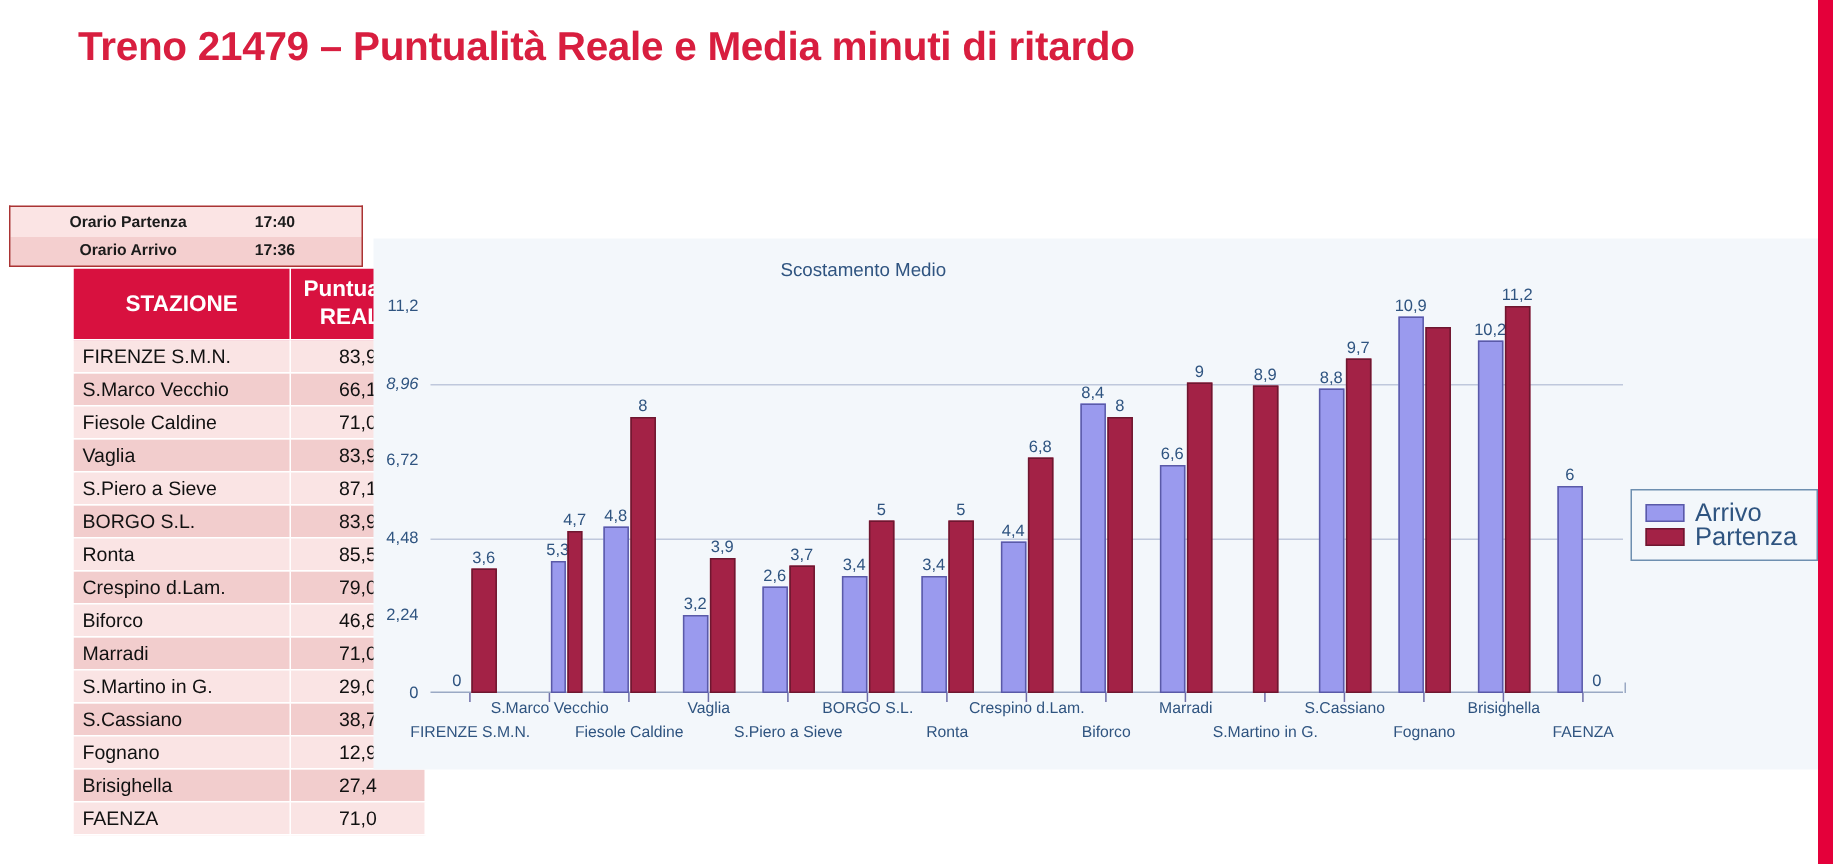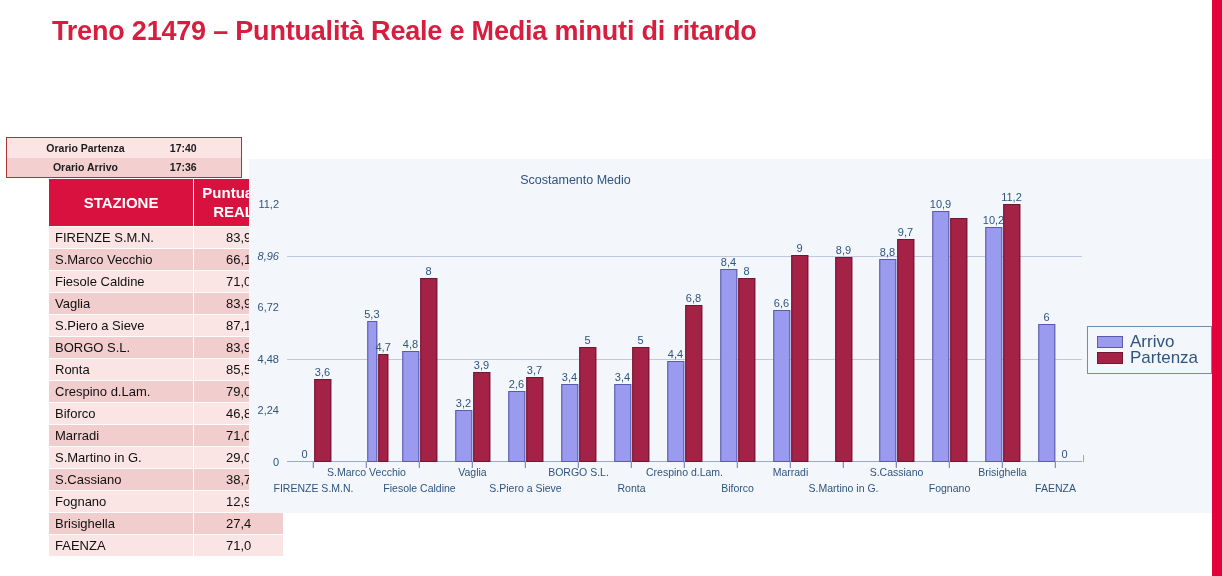--- a/index.html
+++ b/index.html
@@ -305,21 +305,21 @@
                 <div class="dl">0</div>
               </div>
               <div class="bar partenza" style="height: 82.9286px;">
                 <div class="dl">3,6</div>
               </div>
               <div class="tickmark"></div>
             </div>
           </div>
           <div class="group">
             <div class="bars">
-              <div class="bar arrivo" style="height: 141px; margin-left: 22px;">
+              <div class="bar arrivo" style="height: 88px; margin-left: 22px;">
                 <div class="dl">5,3</div>
               </div>
               <div class="bar partenza" style="height: 108.268px;">
                 <div class="dl">4,7</div>
               </div>
               <div class="tickmark"></div>
             </div>
           </div>
           <div class="group">
             <div class="bars">

